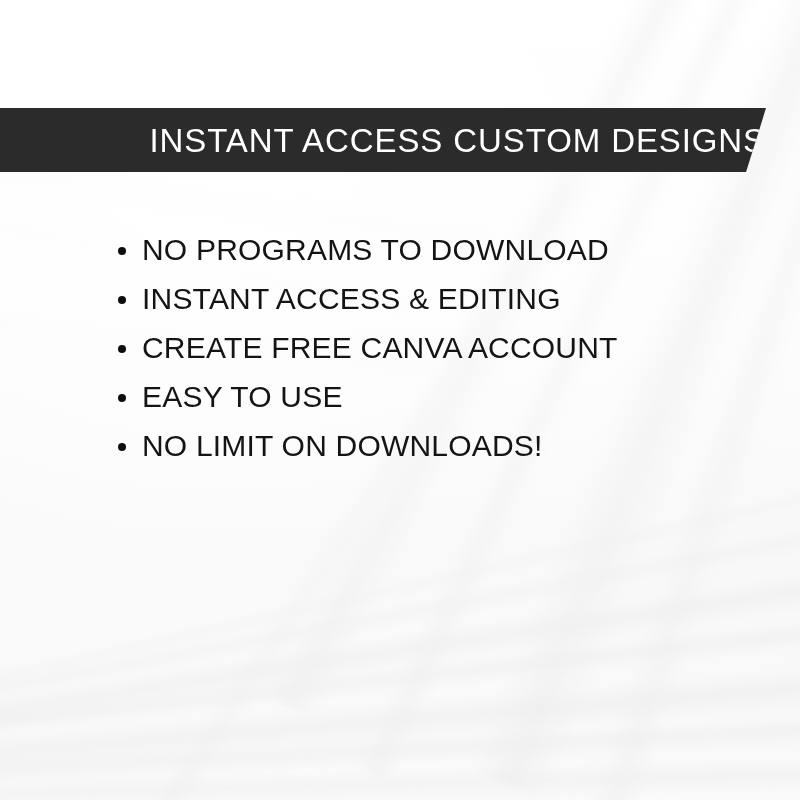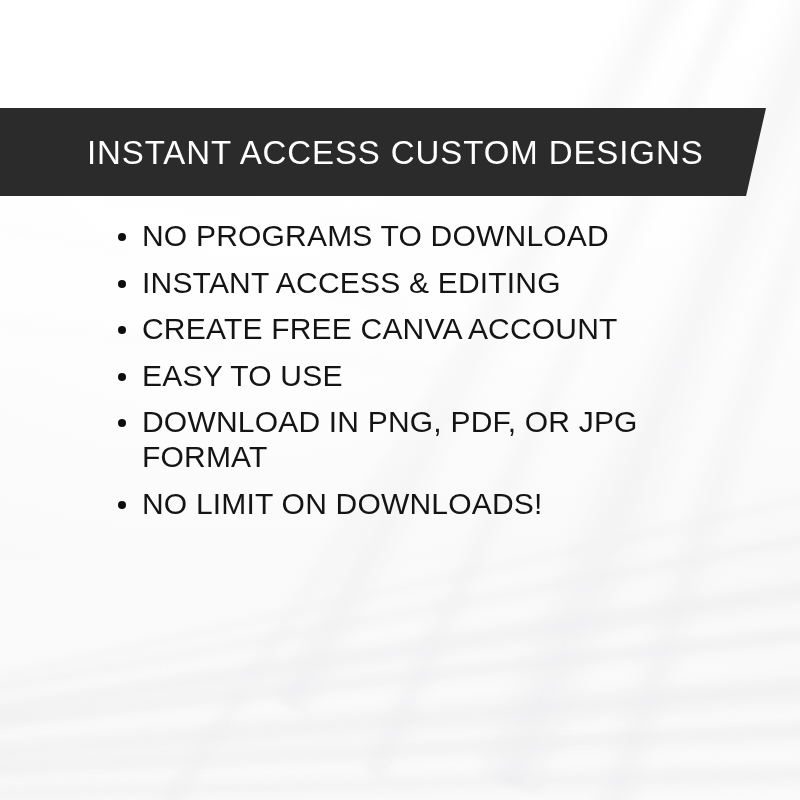--- a/index.html
+++ b/index.html
@@ -87,25 +87,26 @@
         rgba(248,248,249,0) 100%);
     pointer-events: none;
   }
 
   
   .banner {
     position: absolute;
     left: 0;
     top: 108px;
     width: 766px;
-    height: 88px;
+    height: 64px;
     background: #2b2b2b;
     clip-path: polygon(0 0, 100% 0, 97.4% 100%, 0 100%);
     display: flex;
     align-items: center;
+    justify-content: flex-end;
   }
 
   .banner-title {
     color: #ffffff;
     font-family: "Liberation Sans", sans-serif;
     font-size: 33px;
     font-weight: 400;
     letter-spacing: 0.9px;
     margin-left: 87px;
     white-space: nowrap;
@@ -126,20 +127,21 @@
   .feature-item {
     position: relative;
     padding-left: 24px;
     margin-bottom: 11.5px;
     color: #141414;
     font-family: "Liberation Sans", sans-serif;
     font-size: 30px;
     font-weight: 400;
     letter-spacing: 0.2px;
     line-height: 35px;
+    margin-top: 14px;
   }
 
   .feature-item::before {
     content: "";
     position: absolute;
     left: 0;
     top: 15px;
     width: 8px;
     height: 8px;
     border-radius: 50%;
@@ -186,20 +188,17 @@
     <li class="feature-item">
       <span>INSTANT ACCESS &amp; EDITING</span>
     </li>
     <li class="feature-item">
       <span>CREATE FREE CANVA ACCOUNT</span>
     </li>
     <li class="feature-item">
       <span>EASY TO USE</span>
     </li>
     <li class="feature-item">
-      <span>DOWNLOAD IN PNG, PDF, OR JPG FORMAT</span>
-    </li>
-    <li class="feature-item">
       <span>NO LIMIT ON DOWNLOADS!</span>
     </li>
   </ul>
 
 </div>
 
 </body></html>

